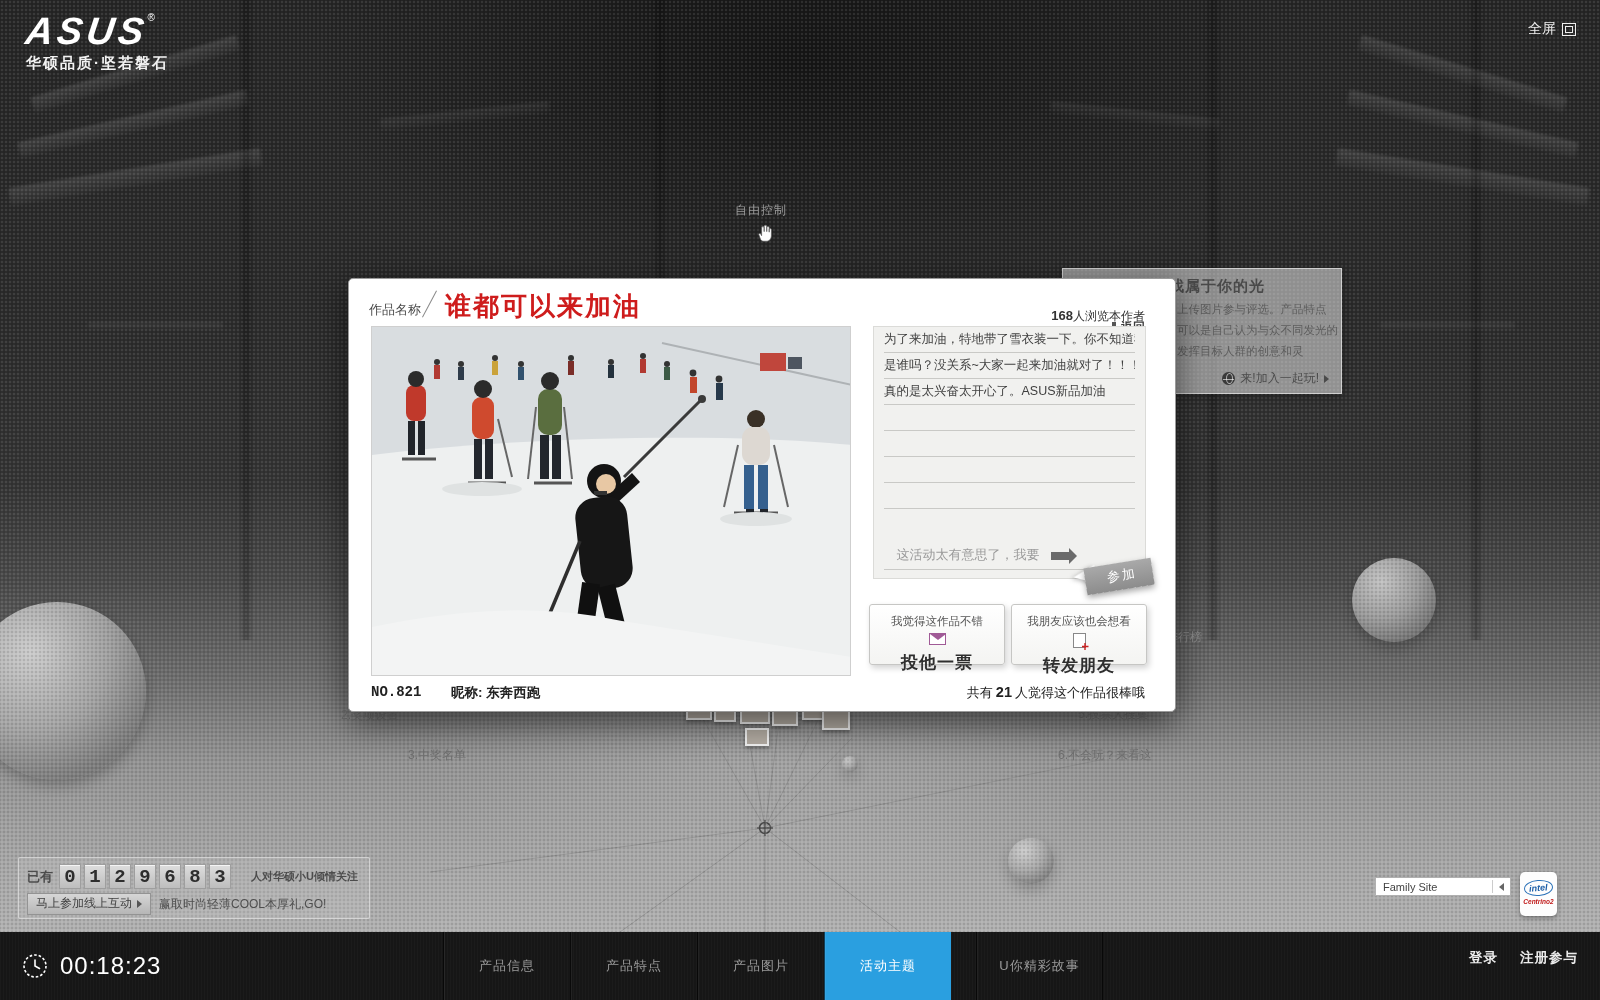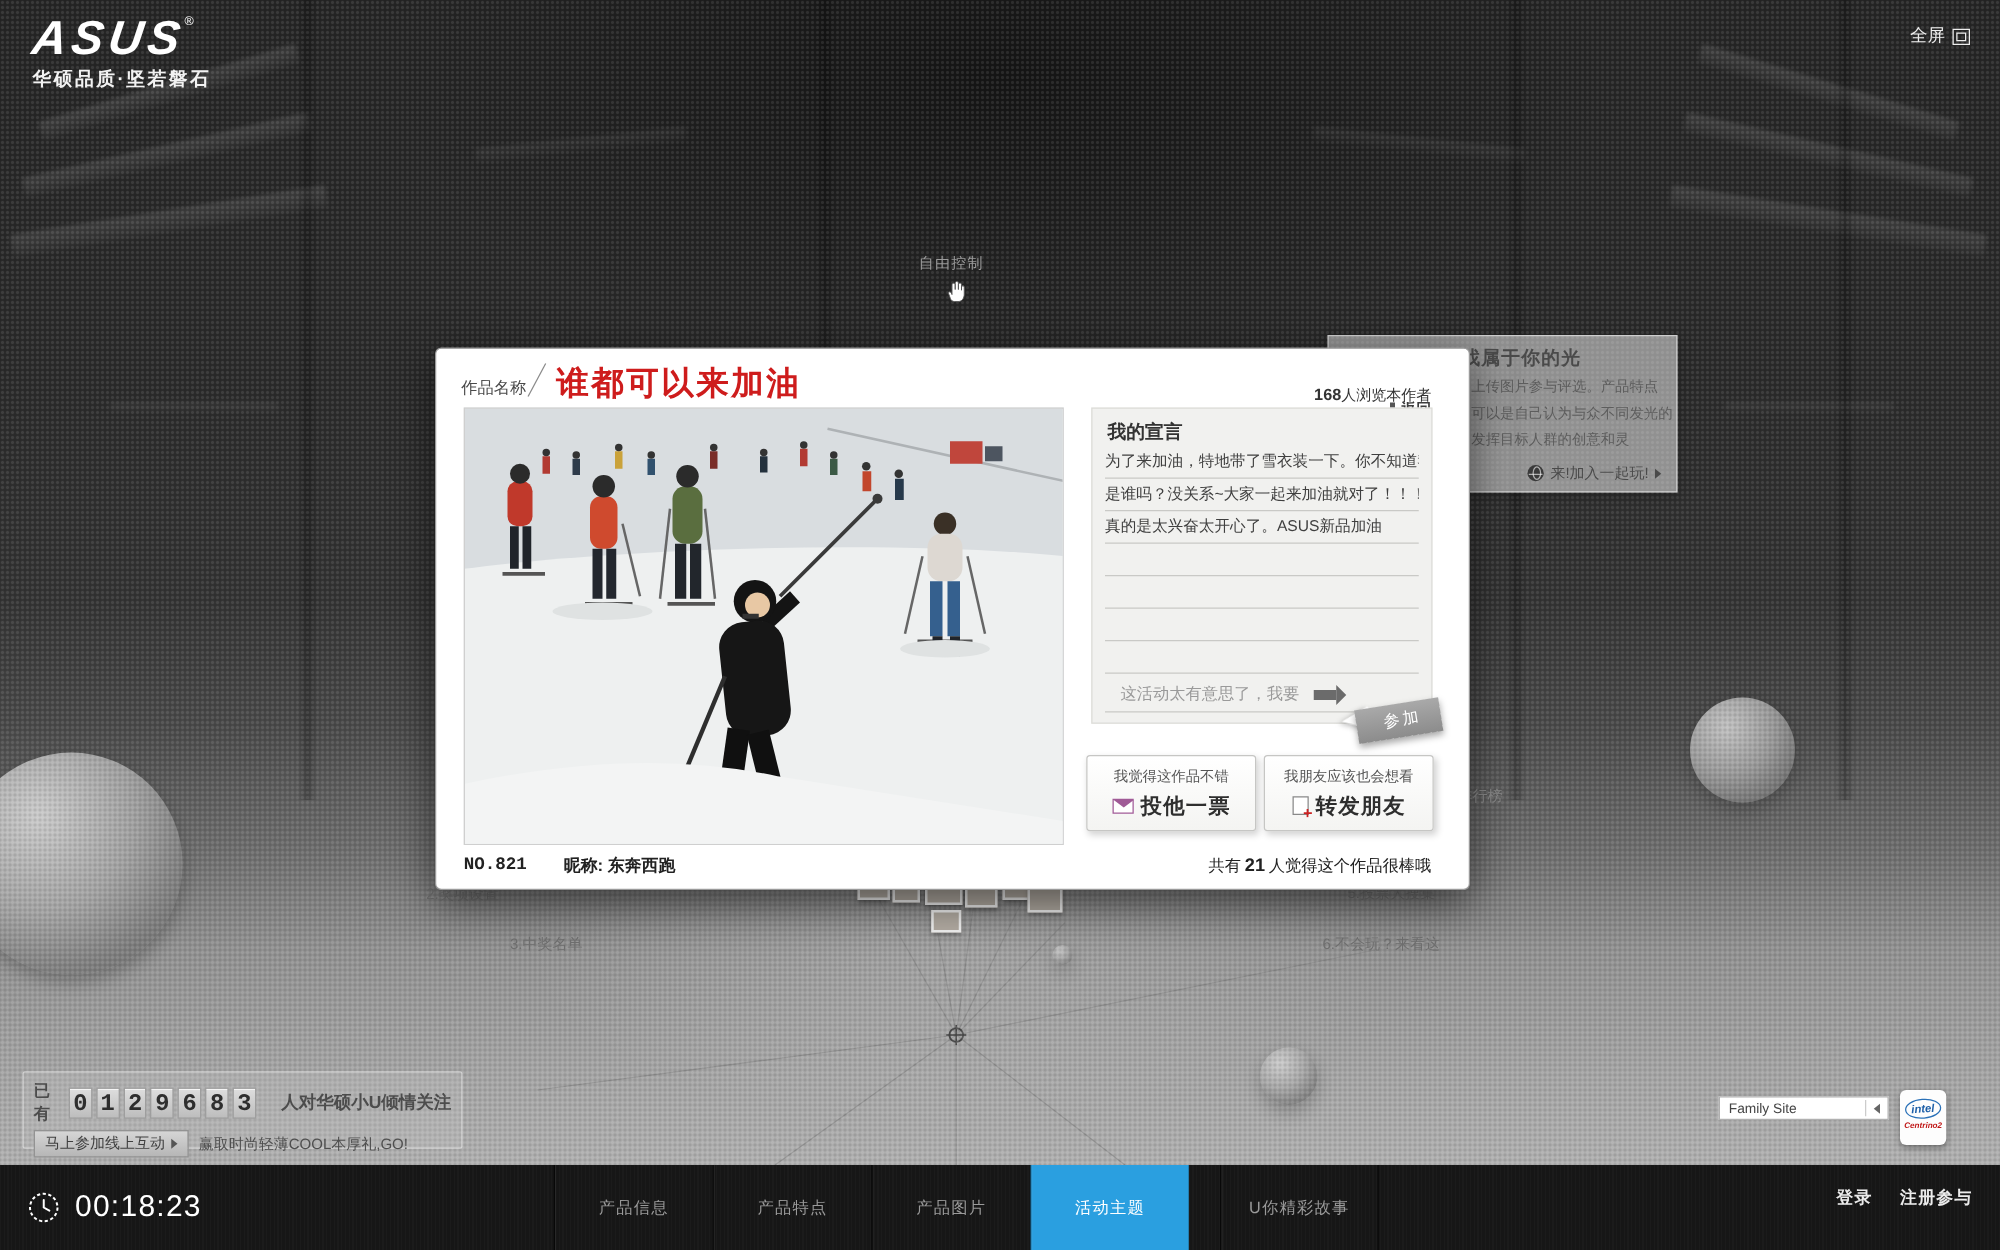--- a/index.html
+++ b/index.html
@@ -95,21 +95,21 @@
     filter:drop-shadow(-2px 2px 2px rgba(0,0,0,.25)); }
   .join-flap { position:absolute; right:-8px; bottom:-12px; background:linear-gradient(180deg,#a9a9a9,#8c8c8c);
     color:#fff; font-size:13px; padding:4px 16px 5px 22px; transform:rotate(-9deg);
     box-shadow:0 3px 6px rgba(0,0,0,.35); cursor:pointer; letter-spacing:2px; }
 
   .m-btn { position:absolute; top:325px; width:136px; height:61px; background:linear-gradient(180deg,#fff,#f4f4f2);
     border:1px solid #c6c6c4; border-radius:3px; box-shadow:2px 3px 6px rgba(0,0,0,.18);
     text-align:center; cursor:pointer; }
   .m-btn .hint { font-size:11.5px; color:#555; margin-top:9px; }
   .m-btn .big { font-size:17px; font-weight:bold; color:#2e2e2e; margin-top:4px;
-    display:flex; align-items:center; justify-content:center; gap:6px; letter-spacing:1px; }
+    display:flex; align-items:center; justify-content:center; gap:6px; letter-spacing:1px;flex-direction:column; }
   .btn-vote { left:520px; }
   .btn-share { left:662px; }
   .icon-mail { width:17px; height:12px; background:#fff; border:1px solid #a05a96; position:relative; display:inline-block; }
   .icon-mail:before { content:""; position:absolute; left:0; top:0; border-left:8px solid transparent;
     border-right:8px solid transparent; border-top:6px solid #a05a96; }
   .icon-share { width:13px; height:15px; background:#fff; border:1px solid #888; position:relative; display:inline-block; }
   .icon-share:after { content:""; position:absolute; right:-4px; bottom:-3px; width:7px; height:7px;
     background:#cc2222; clip-path:polygon(40% 0,60% 0,60% 40%,100% 40%,100% 60%,60% 60%,60% 100%,40% 100%,40% 60%,0 60%,0 40%,40% 40%); }
 
   .m-footer-no { position:absolute; left:22px; top:405px; font-family:"Liberation Mono", monospace;
@@ -120,21 +120,21 @@
 
   
   .counter { position:absolute; left:18px; top:857px; width:352px; height:62px; z-index:6;
     background:rgba(200,200,200,.25); border:1px solid rgba(255,255,255,.4); border-radius:2px; padding:6px 8px; }
   .counter .row1 { display:flex; align-items:center; gap:3px; }
   .counter .pre { font-size:13px; color:#4c4c4c; font-weight:bold; margin-right:3px; }
   .digit { width:22px; height:25px; background:linear-gradient(180deg,#dedede,#bdbdbd);
     border:1px solid #9e9e9e; box-shadow:inset 0 1px 0 rgba(255,255,255,.7);
     font-family:"Liberation Mono", monospace; font-size:19px; font-weight:bold; color:#2e2e2e;
     text-align:center; line-height:24px; }
-  .counter .suf { font-size:14px; color:#4c4c4c; font-weight:bold; margin-left:17px; white-space:nowrap;text-align:center; }
+  .counter .suf { font-size:11px; color:#4c4c4c; font-weight:bold; margin-left:17px; white-space:nowrap;text-align:center; }
   .counter .row2 { display:flex; align-items:center; gap:8px; margin-top:4px; }
   .counter .cta-btn { background:linear-gradient(180deg,#d6d6d6,#b6b6b6); border:1px solid #939393;
     font-size:12px; color:#3f3f3f; padding:1px 8px 2px 8px; display:flex; align-items:center; gap:5px; cursor:pointer; }
   .counter .cta-txt { font-size:12px; color:#4f4f4f; }
   .mini-tri { width:0; height:0; border-left:5px solid #555; border-top:4px solid transparent; border-bottom:4px solid transparent; }
 
   
   .family { position:absolute; left:1375px; top:877px; width:136px; height:19px; z-index:6;
     background:#fff; border:1px solid #b0b0b0; display:flex; align-items:center; cursor:pointer; }
   .family .fs-label { font-size:11px; color:#444; padding-left:7px; flex:1; }
@@ -343,21 +343,20 @@
           <rect x="374" y="182" width="8" height="16" fill="#20242a"></rect>
           <rect x="388" y="182" width="8" height="16" fill="#20242a"></rect>
         </g>
         <ellipse cx="110" cy="162" rx="40" ry="7" fill="#dfe2e2"></ellipse>
         <ellipse cx="384" cy="192" rx="36" ry="7" fill="#dfe2e2"></ellipse>
         <path d="M0 300 q140 -30 250 -6 L480 330 L480 350 L0 350 Z" fill="#f3f4f4"></path>
       </svg>
     </div>
 
     <div class="decl">
-      <div class="decl-title">我的宣言</div>
       <div class="decl-line">为了来加油，特地带了雪衣装一下。你不知道我</div>
       <div class="decl-line">是谁吗？没关系~大家一起来加油就对了！！！！</div>
       <div class="decl-line">真的是太兴奋太开心了。ASUS新品加油</div>
       <div class="decl-line"></div>
       <div class="decl-line"></div>
       <div class="decl-line"></div>
       <div class="decl-line"></div>
       <div class="decl-cta">
         <span>这活动太有意思了，我要</span>
         <span class="cta-arrow"></span>

